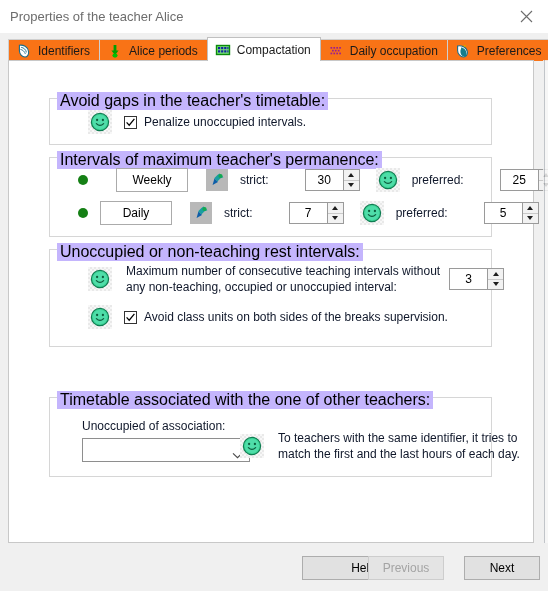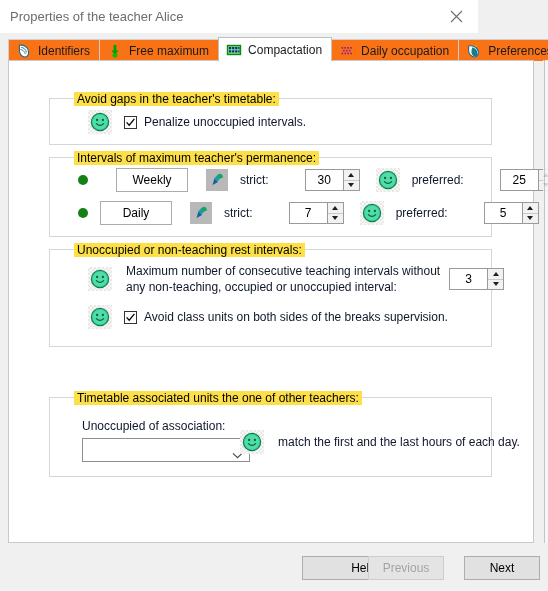--- a/index.html
+++ b/index.html
@@ -14,21 +14,21 @@
     font-size: 12px;
     color: #000;
     overflow: hidden;
     position: relative;
   }
 
   
   .titlebar {
     position: absolute;
     left: 0; top: 0;
-    width: 478px; height: 33px;
+    width: 548px; height: 33px;
     background: #ffffff;
     border-bottom: 1px solid #22c55e;
   }
   .title-text {
     position: absolute;
     left: 10px; top: 9px;
     font-size: 13px;
     color: #6d6d6d;
     white-space: nowrap;
   }
@@ -106,24 +106,24 @@
   }
 
   
   .group {
     position: absolute;
     box-sizing: border-box;
     border: 1px solid #d6d6d6;
   }
   .group > .legend {
     position: absolute;
-    top: -7px; left: 24px;
-    background: #fde047;
+    top: -7px; left: 7px;
+    background: #c4b5fd;
     padding: 0 3px;
-    font-size: 12px;
+    font-size: 16px;
     color: #000;
     white-space: nowrap;
   }
 
   
   .smiley {
     width: 24px; height: 24px;
     box-sizing: border-box;
     background:
       repeating-conic-gradient(#e9e9e9 0% 25%, #f7f7f7 0% 50%) 0 0/4px 4px;
@@ -298,21 +298,21 @@
     </div>
 
     <div class="tab">
       <span class="tabicon">
         <svg width="16" height="16" viewBox="0 0 16 16">
           <rect x="6.6" y="2" width="2.8" height="6" fill="#00a000"></rect>
           <path d="M4.4 7.6 L11.6 7.6 L8 12.2 Z" fill="#00a000"></path>
           <ellipse cx="8" cy="12.6" rx="2.6" ry="2.1" fill="#00c000"></ellipse>
         </svg>
       </span>
-      <span>Free maximum</span>
+      <span>Alice periods</span>
     </div>
 
     <div class="tab active">
       <span class="tabicon">
         <svg width="16" height="16" viewBox="0 0 16 16">
           <rect x="1.5" y="3.5" width="13" height="9" fill="#7ae07a" stroke="#0a8a0a" stroke-width="1.4"></rect>
           <rect x="3" y="5" width="2.2" height="2.2" fill="#10239e"></rect>
           <rect x="6.1" y="5" width="2.2" height="2.2" fill="#10239e"></rect>
           <rect x="9.2" y="5" width="2.2" height="2.2" fill="#10239e"></rect>
           <rect x="12.3" y="5" width="1.2" height="2.2" fill="#10239e"></rect>
@@ -529,21 +529,21 @@
           <svg width="11" height="11" viewBox="0 0 11 11">
             <path d="M1.6 5.4 L4.2 8.2 L9.4 1.8" stroke="#000" stroke-width="1.25" fill="none"></path>
           </svg>
         </span>
         <span class="lbl">Avoid class units on both sides of the breaks supervision.</span>
       </span>
     </div>
   </div>
 
   <div class="group" style="left:40px; top:336px; width:443px; height:80px;">
-    <span class="legend">Timetable associated units the one of other teachers:</span>
+    <span class="legend">Timetable associated with the one of other teachers:</span>
 
     <div class="abs" style="left:32px; top:21px;">
       <div class="lbl">Unoccupied of association:</div>
       <div class="combo" style="margin-top:5px;">
         <span class="chev">
           <svg width="11" height="7" viewBox="0 0 11 7">
             <path d="M1 1.4 L5.5 5.6 L10 1.4" stroke="#4c4c4c" stroke-width="1.2" fill="none"></path>
           </svg>
         </span>
       </div>
@@ -553,20 +553,21 @@
       <span class="smiley">
         <svg width="20" height="20" viewBox="0 0 20 20">
           <circle cx="10" cy="10" r="8.6" fill="#3fd89a" stroke="#0f7d52" stroke-width="1.2"></circle>
           <circle cx="10" cy="10" r="7" fill="#58e0b0" opacity=".65"></circle>
           <circle cx="7.1" cy="8" r="1.15" fill="#0c5c3c"></circle>
           <circle cx="12.9" cy="8" r="1.15" fill="#0c5c3c"></circle>
           <path d="M6.4 11.6 Q10 15.1 13.6 11.6" stroke="#0c5c3c" stroke-width="1.3" fill="none" stroke-linecap="round"></path>
         </svg>
       </span>
       <span style="line-height:16px;">
+        <span class="lbl" style="display:block;">To teachers with the same identifier, it tries to</span>
         <span class="lbl" style="display:block;">match the first and the last hours of each day.</span>
       </span>
     </div>
   </div>
 
 </div>
 <div class="edge-strip"></div>
 
 <div class="btnrow">
   <div class="btn" style="left:302px; width:80px;padding-left:43px;">

